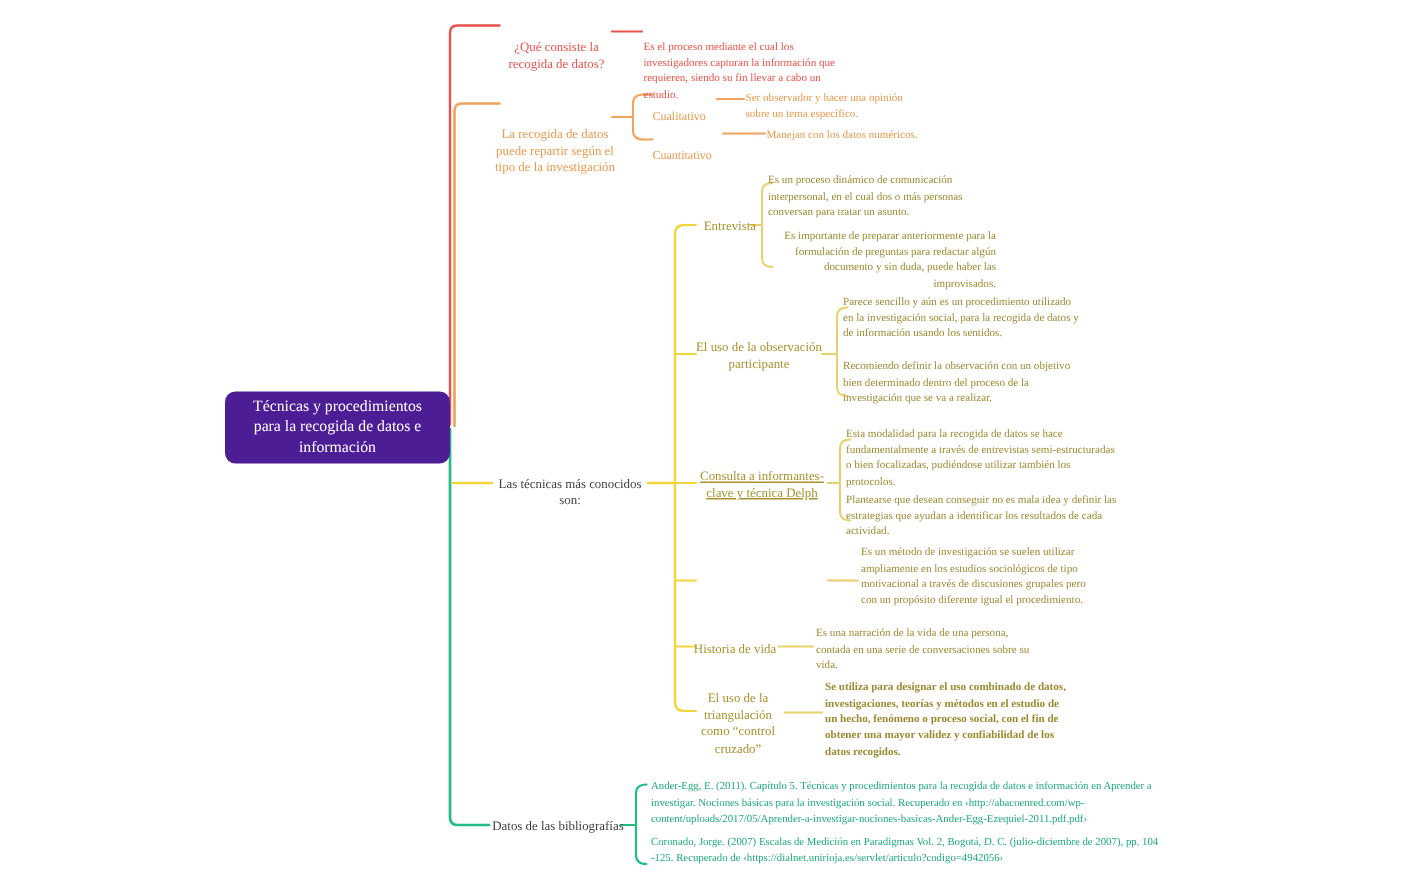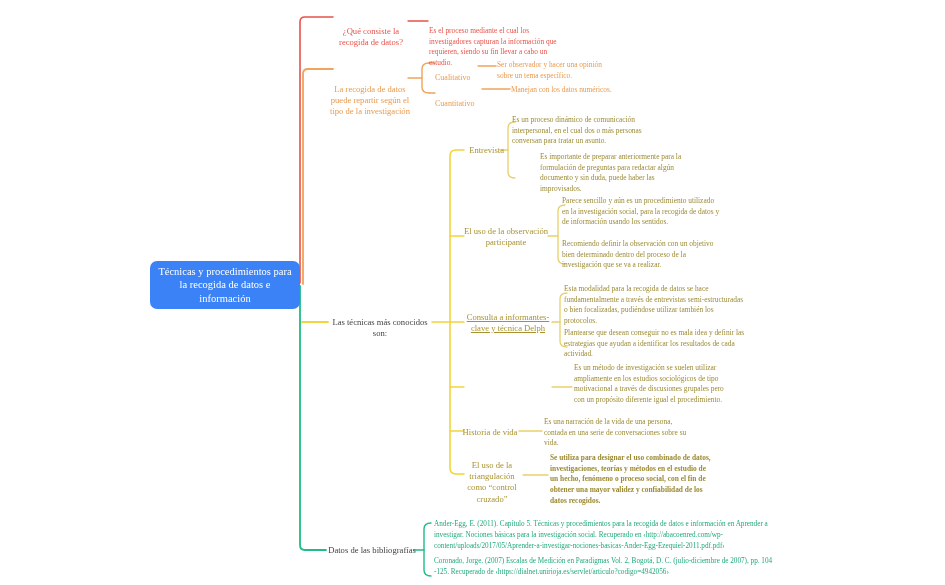--- a/index.html
+++ b/index.html
@@ -7,23 +7,23 @@
     width:945px;height:585px;position:relative;overflow:hidden;
     font-family:"Liberation Serif","DejaVu Serif",serif;
     -webkit-font-smoothing:antialiased;
   }
   .canvas{position:absolute;inset:0;}
   svg.wires{position:absolute;left:0;top:0;width:945px;height:585px;pointer-events:none;}
 
   
   .root-node{
     position:absolute;left:150px;top:261px;width:150px;height:48px;
-    background:#3b82f6;border-radius:7px;
+    background:#4c1d95;border-radius:7px;
     display:flex;align-items:center;justify-content:center;
-    box-sizing:border-box;padding:4px 8px;
+    box-sizing:border-box;padding:4px 18px;
   }
   .root-node span{
     color:#ffffff;font-size:10.5px;line-height:1.26;text-align:center;
     font-family:"Liberation Serif","DejaVu Serif",serif;
   }
 
   
   .node{position:absolute;box-sizing:border-box;}
   .topic{font-size:8.6px;line-height:1.3;text-align:center;}
   .leaf{font-size:7.4px;line-height:1.45;text-align:left;}
@@ -110,21 +110,21 @@
   <div class="node sub c-orange" style="left:435px;top:85px;width:50px;text-align:left;">Cuantitativo</div>
 
   <div class="node leaf c-orange" style="left:511px;top:85px;width:140px;">Manejan con los datos numéricos.</div>
 
   <div class="node topic c-dark" style="left:326px;top:317px;width:108px;">Las técnicas más conocidos son:</div>
 
   <div class="node topic c-olive" style="left:460px;top:145px;width:44px;text-align:right;">Entrevista</div>
 
   <div class="node leaf c-olive-d" style="left:512px;top:115px;width:152px;">Es un proceso dinámico de comunicación interpersonal, en el cual dos o más personas conversan para tratar un asunto.</div>
 
-  <div class="node leaf c-olive-d" style="left:540px;top:152px;width:152px;">Es importante de preparar anteriormente para la formulación de preguntas para redactar algún documento y sin duda, puede haber las improvisados.</div>
+  <div class="node leaf c-olive-d" style="left:512px;top:152px;width:152px;text-align:right;">Es importante de preparar anteriormente para la formulación de preguntas para redactar algún documento y sin duda, puede haber las improvisados.</div>
 
   <div class="node topic c-olive" style="left:460px;top:226px;width:92px;">El uso de la observación participante</div>
 
   <div class="node leaf c-olive-d" style="left:562px;top:196px;width:160px;">Parece sencillo  y  aún es  un procedimiento utilizado en la investigación social, para la recogida de datos y de información usando los sentidos.</div>
 
   <div class="node leaf c-olive-d" style="left:562px;top:239px;width:160px;">Recomiendo definir la observación con un objetivo bien determinado dentro del proceso de la investigación que se va a realizar.</div>
 
   <div class="node topic c-olive" style="left:460px;top:312px;width:96px;text-decoration:underline;">Consulta a informantes-clave y técnica Delph</div>
 
   <div class="node leaf c-olive-d" style="left:564px;top:284px;width:184px;">Esta modalidad para la recogida de datos se hace fundamentalmente a través de entrevistas semi-estructuradas o bien focalizadas, pudiéndose utilizar también los protocolos.</div>

